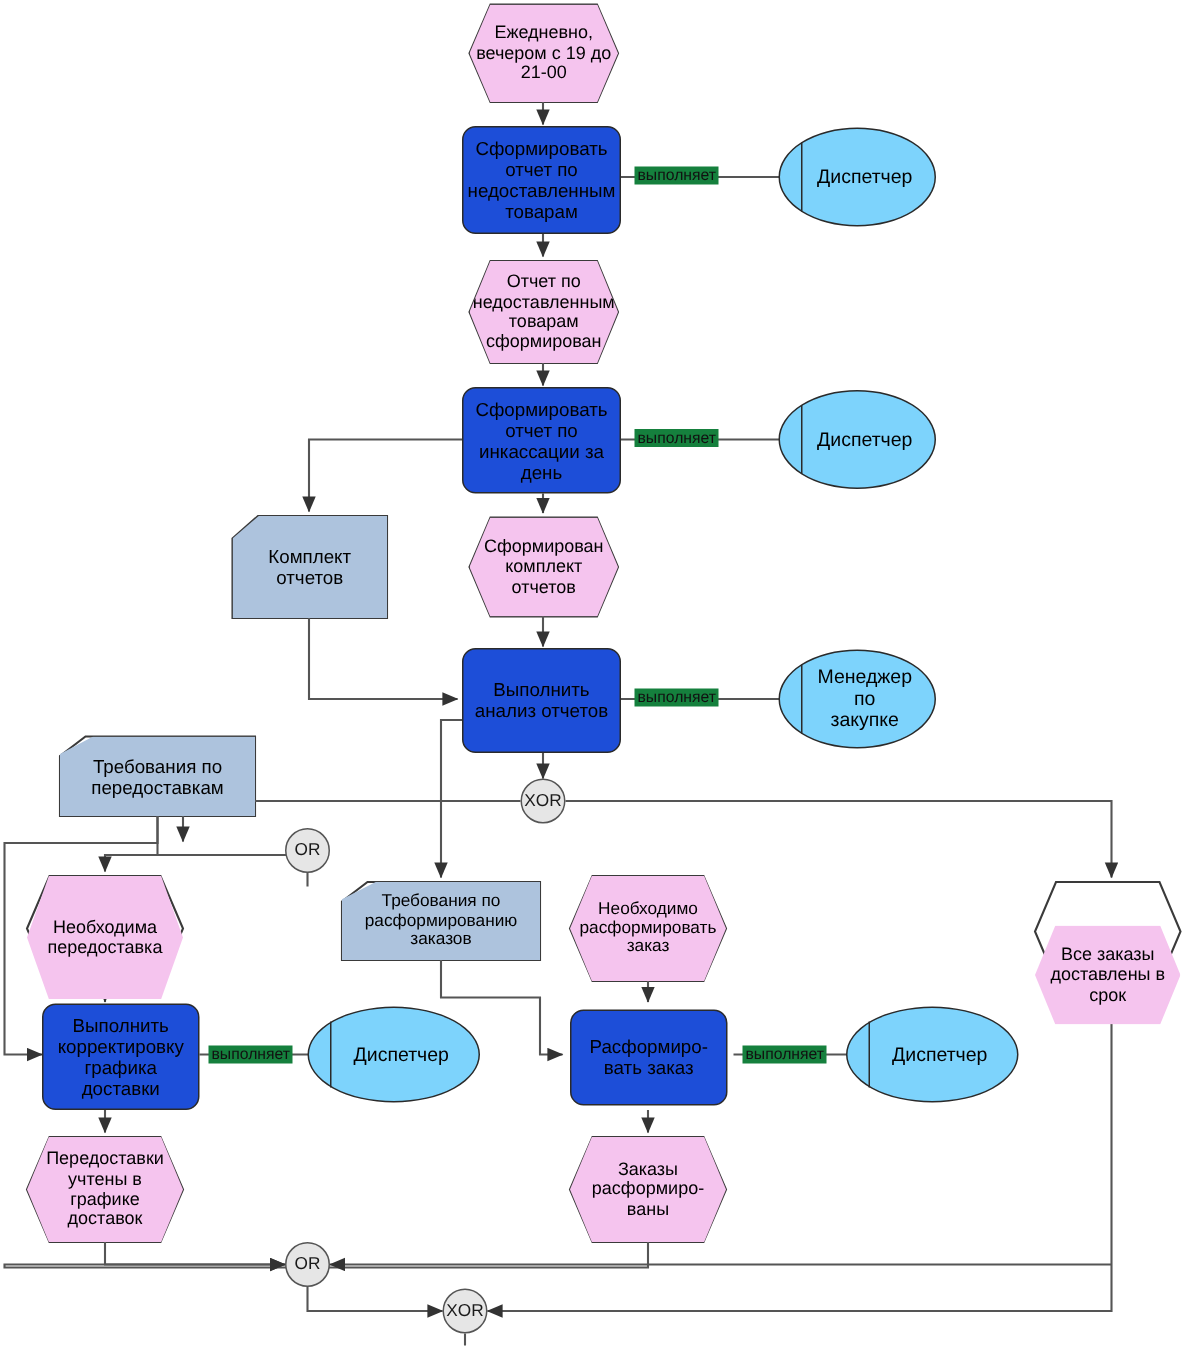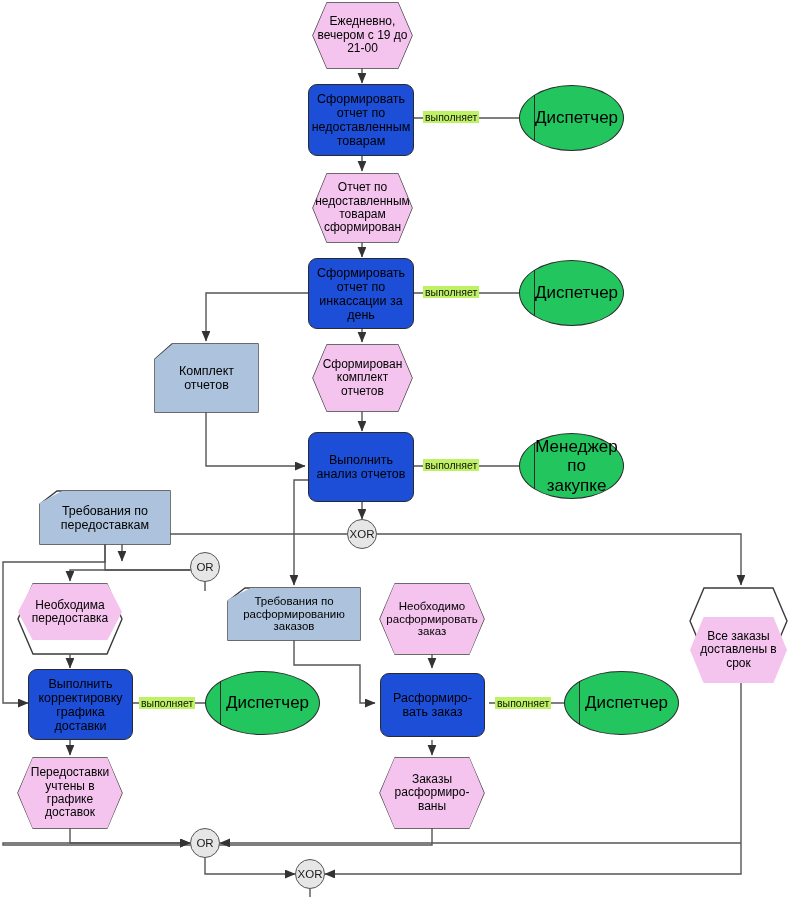--- a/index.html
+++ b/index.html
@@ -46,24 +46,24 @@
   
   .fn {
     background: #1d4ed8;
     border: 1.6px solid #2a2a2a;
     border-radius: 9px;
     font-size: 12.5px;
     padding: 2px 5px;
   }
   
   .org {
-    background: #22c55e;
+    background: #7dd3fc;
     border: 1.4px solid #2a2a2a;
     border-radius: 50%;
-    font-size: 17px;
+    font-size: 13px;
     padding: 0 8px 0 18px;
   }
   .org-bar {
     position: absolute;
     top: 14%;
     height: 72%;
     width: 0;
     border-left: 1.4px solid #2a2a2a;
   }
   
@@ -86,21 +86,21 @@
     justify-content: center;
     font-size: 11.5px;
     color: #1a1a1a;
     box-sizing: border-box;
   }
   
   .elabel {
     position: absolute;
     font-size: 10.5px;
     color: #111111;
-    background: #bef264;
+    background: #15803d;
     padding: 0 2px;
     white-space: nowrap;
   }
 </style>
 </head>
 <body>
 
 <div id="canvas">
 
   <svg id="edges" viewBox="0 0 794 900" xmlns="http://www.w3.org/2000/svg">
@@ -249,21 +249,21 @@
 
   <div class="node info" style="left:40px;top:491px;width:130px;height:53px;">Требования по
 передоставкам</div>
 
   <div class="conn" style="left:190px;top:552px;">OR</div>
 
   <div class="node info" style="left:228px;top:588px;width:132px;height:52px;font-size:11.5px;">Требования по
 расформированию
 заказов</div>
 
-  <div class="node ev" style="left:18px;top:584px;width:104px;height:56px;text-align:center;">Необходима
+  <div class="node ev" style="left:18px;top:584px;width:104px;height:82px;text-align:center;">Необходима
 передоставка</div>
 
   <div class="node ev" style="left:380px;top:584px;width:104px;height:70px;font-size:11.5px;">Необходимо
 расформировать
 заказ</div>
 
   <div class="node ev" style="left:690px;top:588px;width:97px;height:66px;margin-top:29px;">Все заказы
 доставлены в
 срок</div>
 

